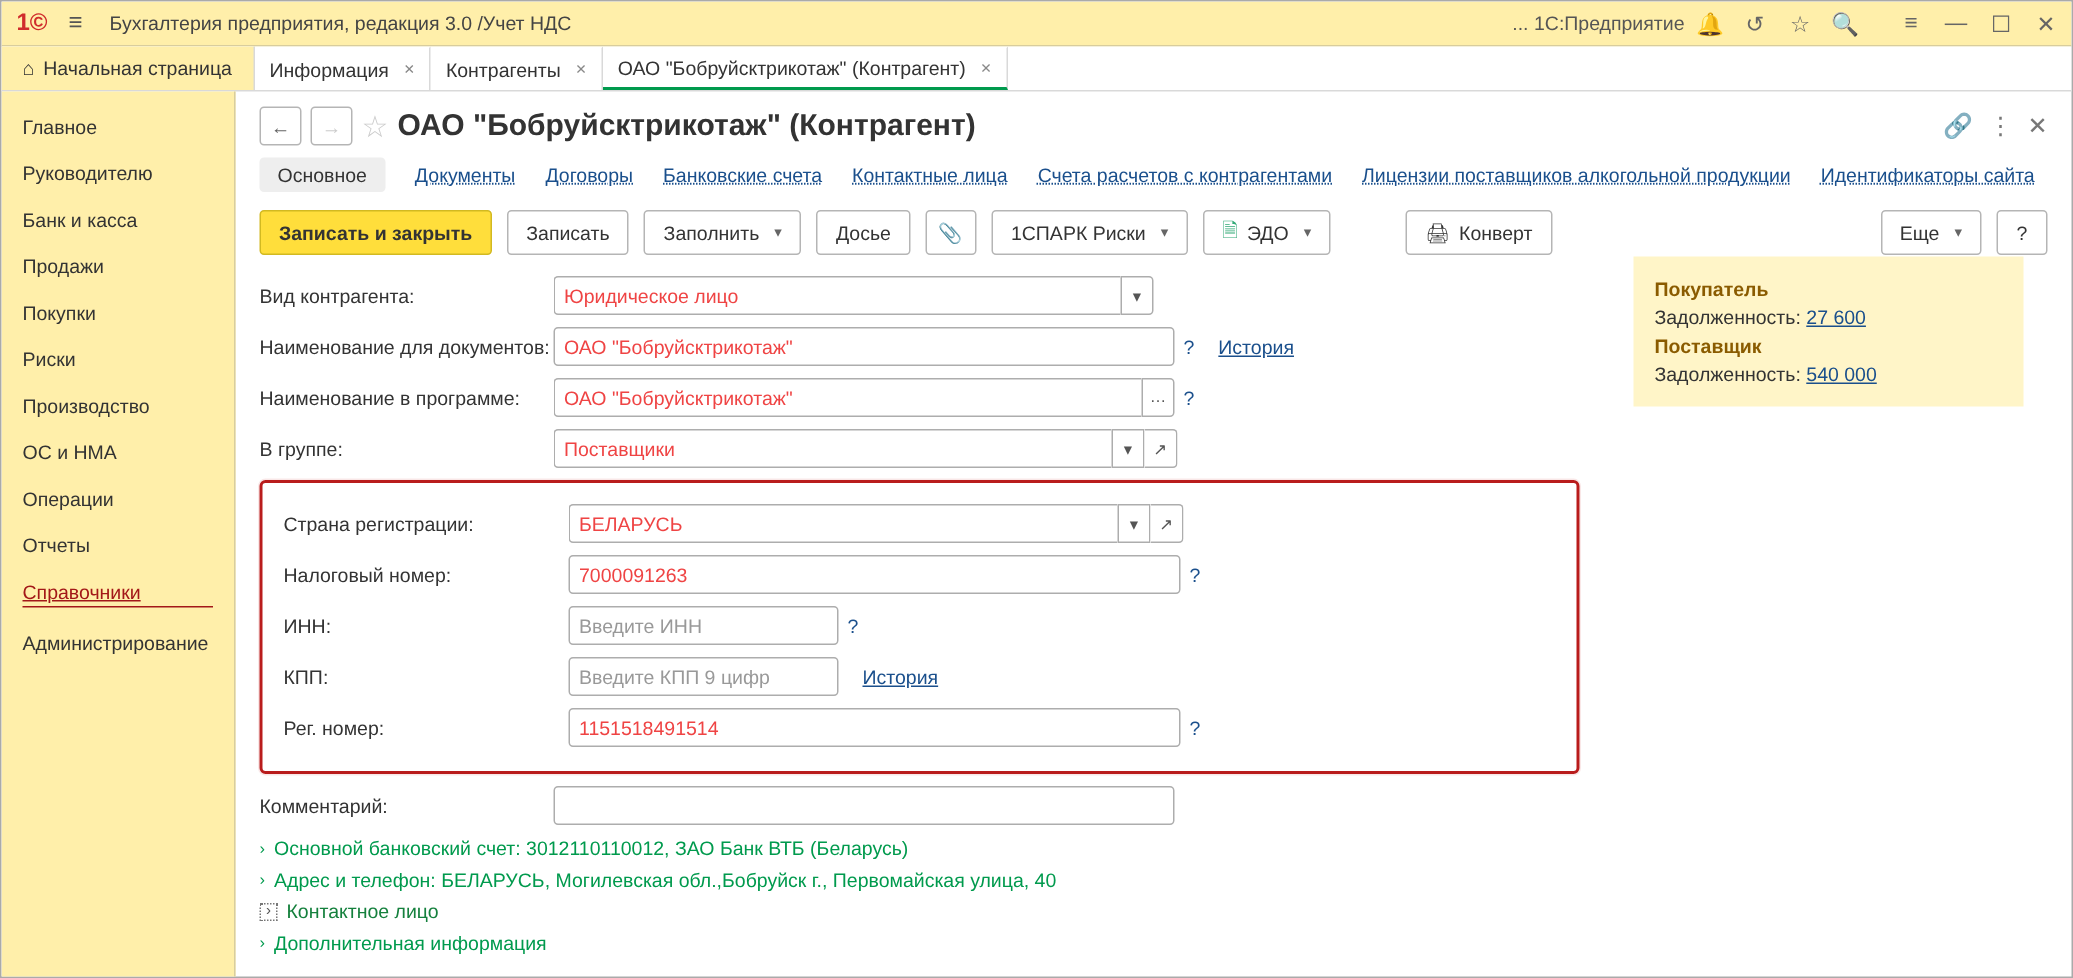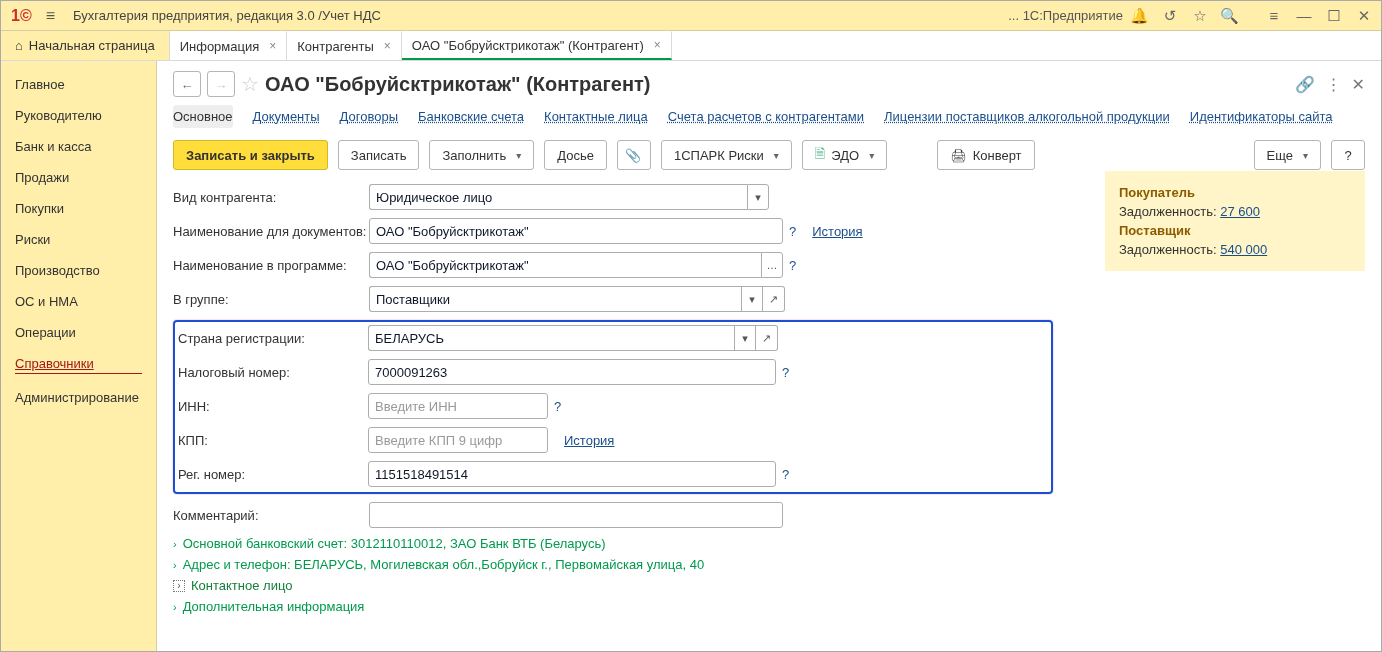--- a/index.html
+++ b/index.html
@@ -88,63 +88,63 @@
   .pgheader { display:flex; align-items:center; gap:6px; margin-bottom:8px;}
   .navbtn { width:28px; height:26px; border:1px solid var(--border); background:#fff; border-radius:3px; display:flex; align-items:center; justify-content:center; cursor:pointer; color:#666;}
   .navbtn.disabled { color:#ccc; }
   .star { font-size:20px; color:#ccc; cursor:pointer;}
   .pgtitle { font-size:20px; font-weight:bold; color:#333; }
   .pgheader .right-icons { margin-left:auto; display:flex; gap:10px; align-items:center; color:#777;}
   .pgheader .right-icons span { cursor:pointer; font-size:16px;}
   
   .navlinks { display:flex; gap:20px; align-items:center; margin:8px 0 12px 0; flex-wrap:wrap;}
   .navlinks .nl { color: var(--nav-blue); text-decoration:underline dotted; cursor:pointer;}
-  .navlinks .nl.active { background:#eee; color:#333; text-decoration:none; padding:4px 0; border-radius:3px;}
+  .navlinks .nl.active { background:#eee; color:#333; text-decoration:none; padding:4px 12px; border-radius:3px;}
   
   .toolbar { display:flex; gap:10px; align-items:center; margin-bottom:14px; flex-wrap:wrap;}
   .btn {
     height:30px; padding:0 12px;
     border:1px solid var(--border); background:#fff; border-radius:3px;
     display:flex; align-items:center; gap:6px; cursor:pointer; font-size:13px;
   }
   .btn.primary { background: var(--yellow-btn); border-color: var(--yellow-btn-border); font-weight:bold;}
   .btn .caret { font-size:10px; color:#666; margin-left:4px;}
   .btn.icon-only { width:34px; padding:0; justify-content:center;}
   .toolbar .spacer { flex:1; }
   
   .infopanel {
-    position:absolute; right:16px; top:110px;
+    position:absolute; right:32px; top:110px;
     width:260px;
     background: var(--info-panel);
     padding:10px 14px;
     font-size:13px;
   }
   .infopanel .h { font-weight:bold; color:#8a5b00; margin:4px 0;}
   .infopanel .row { margin:4px 0; }
   .infopanel a { color: var(--nav-blue); text-decoration: underline; cursor:pointer;}
   
   .form { max-width: 880px; }
   .frow { display:flex; align-items:center; margin-bottom:8px; }
   .frow label { width:196px; color:#333; }
   .frow .control { display:flex; align-items:center; gap:6px; }
   .input, select {
     height:26px; border:1px solid #adadad; border-radius:3px; padding:0 6px;
-    font-size:13px; background:#fff; color:#0f172a;
+    font-size:13px; background:#fff; color:#ef4444;
   }
   .input::placeholder { color:#999; }
   .input.w-lg { width:400px; }
   .input.w-md { width:180px; }
   .inp-group { display:flex; }
   .inp-group .input { border-radius:3px 0 0 3px; border-right:none; }
   .inp-group .ib { width:22px; height:26px; border:1px solid #adadad; background:#fff; display:flex; align-items:center; justify-content:center; cursor:pointer; font-size:11px; color:#555;}
   .inp-group .ib + .ib { border-left:none; }
   .inp-group .ib:last-child { border-radius:0 3px 3px 0; }
   .q { color: var(--nav-blue); cursor:pointer; font-size:13px; }
   .hist { color: var(--nav-blue); text-decoration:underline; cursor:pointer; margin-left:10px;}
-  .redbox { border:2px solid #1d4ed8; border-radius:4px; padding:3px; margin-top:2px; margin-bottom:8px; box-shadow: 0 0 0 1px rgba(194,24,24,0.1);}
+  .redbox { border:2px solid #b91c1c; border-radius:4px; padding:14px; margin-top:2px; margin-bottom:8px; box-shadow: 0 0 0 1px rgba(194,24,24,0.1);}
   
   .exprow { display:flex; align-items:center; gap:6px; margin:6px 0; color: var(--link-green); cursor:pointer;}
   .exprow .chev { color: var(--link-green); font-size:11px;}
   .exprow.dotted { color:#333;}
   .exprow.dotted .chev { border:1px dotted #777; width:12px; height:12px; display:inline-flex; align-items:center; justify-content:center; color:#555; font-size:10px;}
   .exprow.plain { color: var(--link-green);}
 </style>
 </head>
 <body>
 
@@ -189,20 +189,21 @@
   <div class="sidebar">
     <a>Главное</a>
     <a>Руководителю</a>
     <a>Банк и касса</a>
     <a>Продажи</a>
     <a>Покупки</a>
     <a>Риски</a>
     <a>Производство</a>
     <a>ОС и НМА</a>
     <a>Операции</a>
+    <a>Отчеты</a>
     <a class="current">Справочники</a>
     <a>Администрирование</a>
   </div>
 
   <div class="content">
 
     <div class="pgheader">
       <div class="navbtn">←</div>
       <div class="navbtn disabled">→</div>
       <span class="star">☆</span>

